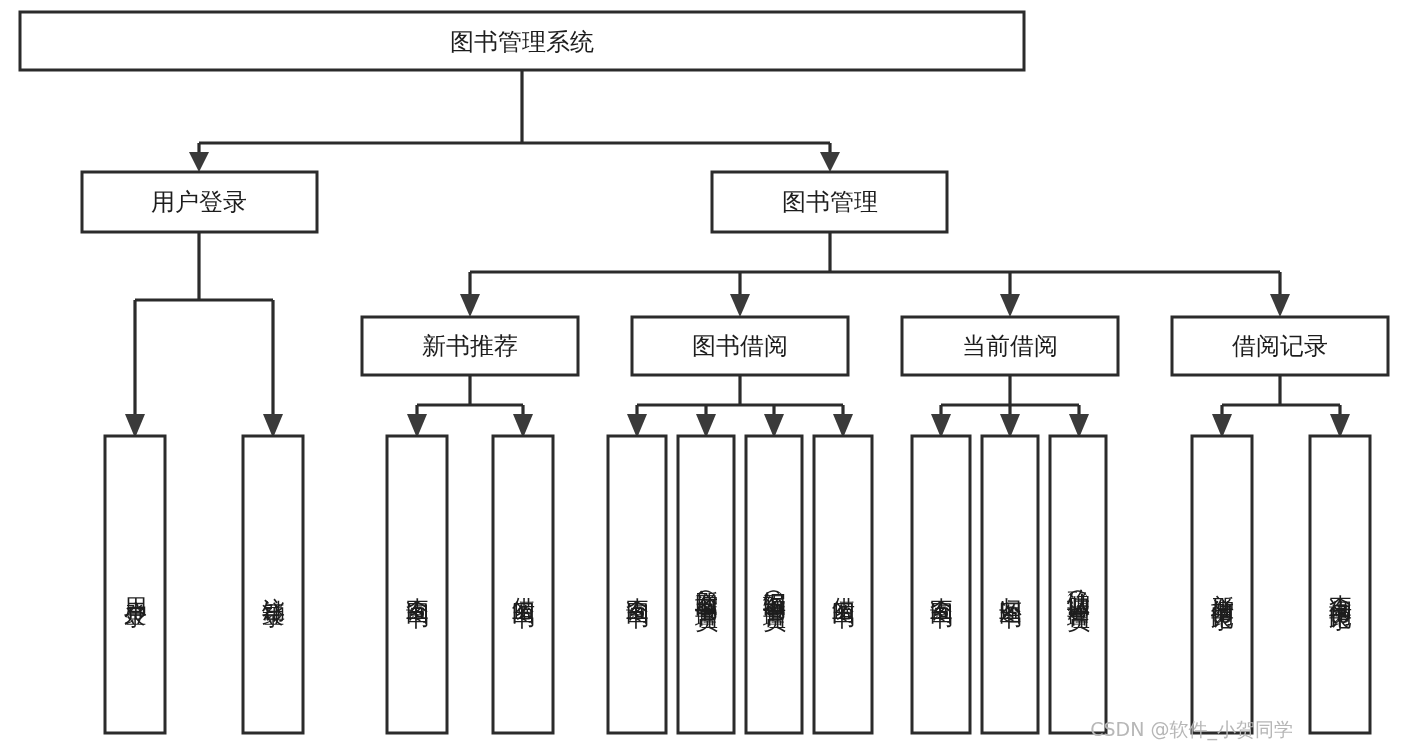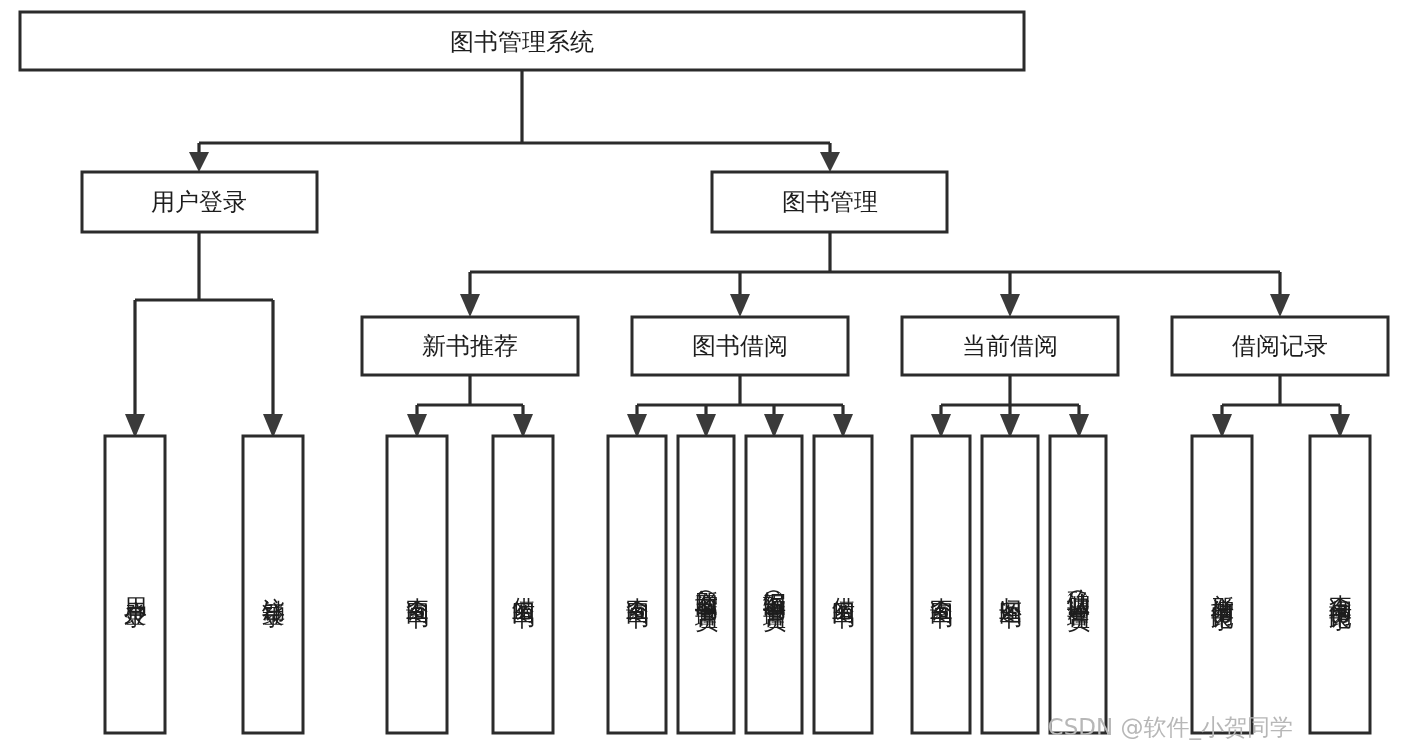--- a/index.html
+++ b/index.html
@@ -17,21 +17,21 @@
      width:100%;height:100%;
      display:flex;align-items:center;justify-content:center;
      writing-mode:vertical-rl;text-orientation:upright;
      font-family:"DejaVu Sans","Liberation Sans",sans-serif;
      font-size:23px;line-height:1.12;letter-spacing:3px;
      color:#1d1d1d;white-space:nowrap;
   }
   .watermark{
      position:absolute;right:8px;bottom:4px;
      font-family:"DejaVu Sans","Liberation Sans",sans-serif;
-     font-size:23px;color:#b7b7b7;white-space:nowrap;pointer-events:none;
+     font-size:19px;color:#b7b7b7;white-space:nowrap;pointer-events:none;
   }
 </style>
 </head>
 <body>
 
 <div id="diagram-root">
 
   <svg id="tree" viewBox="0 0 1405 747">
 
     <g>

